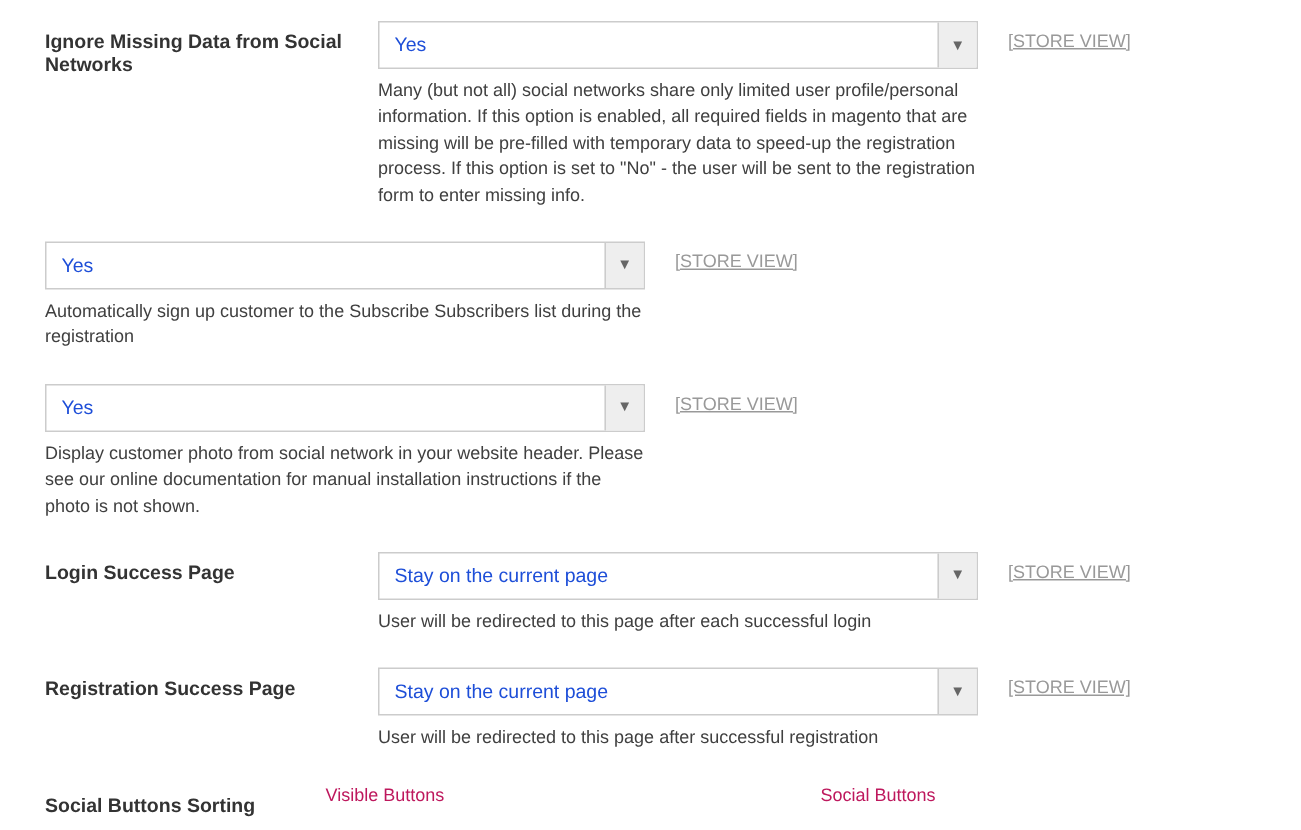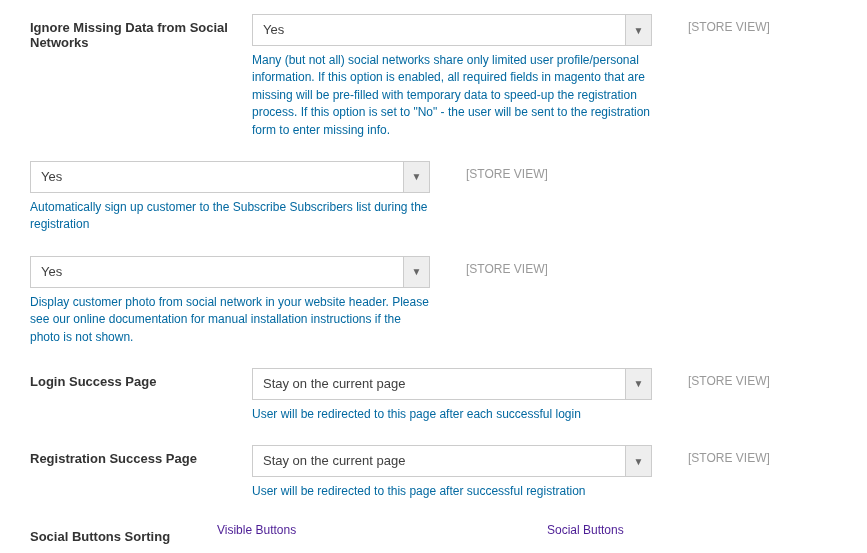--- a/index.html
+++ b/index.html
@@ -21,65 +21,66 @@
     padding-right: 22px;
     padding-top: 6px;
     color: #333;
     font-weight: 600;
     font-size: 13px;
   }
   .field-control {
     width: 400px;
   }
   .field-scope {
-    padding-left: 36px;
+    padding-left: 20px;
     padding-top: 6px;
     color: #999;
     font-size: 12px;
+    text-decoration: underline;
   }
   .select-wrap {
     position: relative;
     display: flex;
     align-items: stretch;
     border: 1px solid #ccc;
     background: #fff;
     height: 32px;
   }
   .select-text {
     flex: 1;
     padding: 7px 10px;
     font-size: 13px;
-    color: #404040;
+    color: #1d4ed8;
   }
   .select-arrow {
     width: 26px;
     background: #eee;
     border-left: 1px solid #ccc;
     display: flex;
     align-items: center;
     justify-content: center;
     color: #666;
     font-size: 10px;
   }
   .help-text {
-    color: #0369a1;
+    color: #404040;
     font-size: 12px;
     line-height: 1.45;
     margin-top: 6px;
   }
   .sort-container {
     display: flex;
     gap: 40px;
   }
   .sort-col {
     width: 290px;
   }
   .sort-title {
     font-size: 12px;
-    color: #4c1d95;
+    color: #be185d;
     margin-bottom: 18px;
   }
   .listbox {
     border: 1px solid #ccc;
     background: #fff;
     height: 93px;
     overflow: hidden;
     position: relative;
     display: flex;
   }

